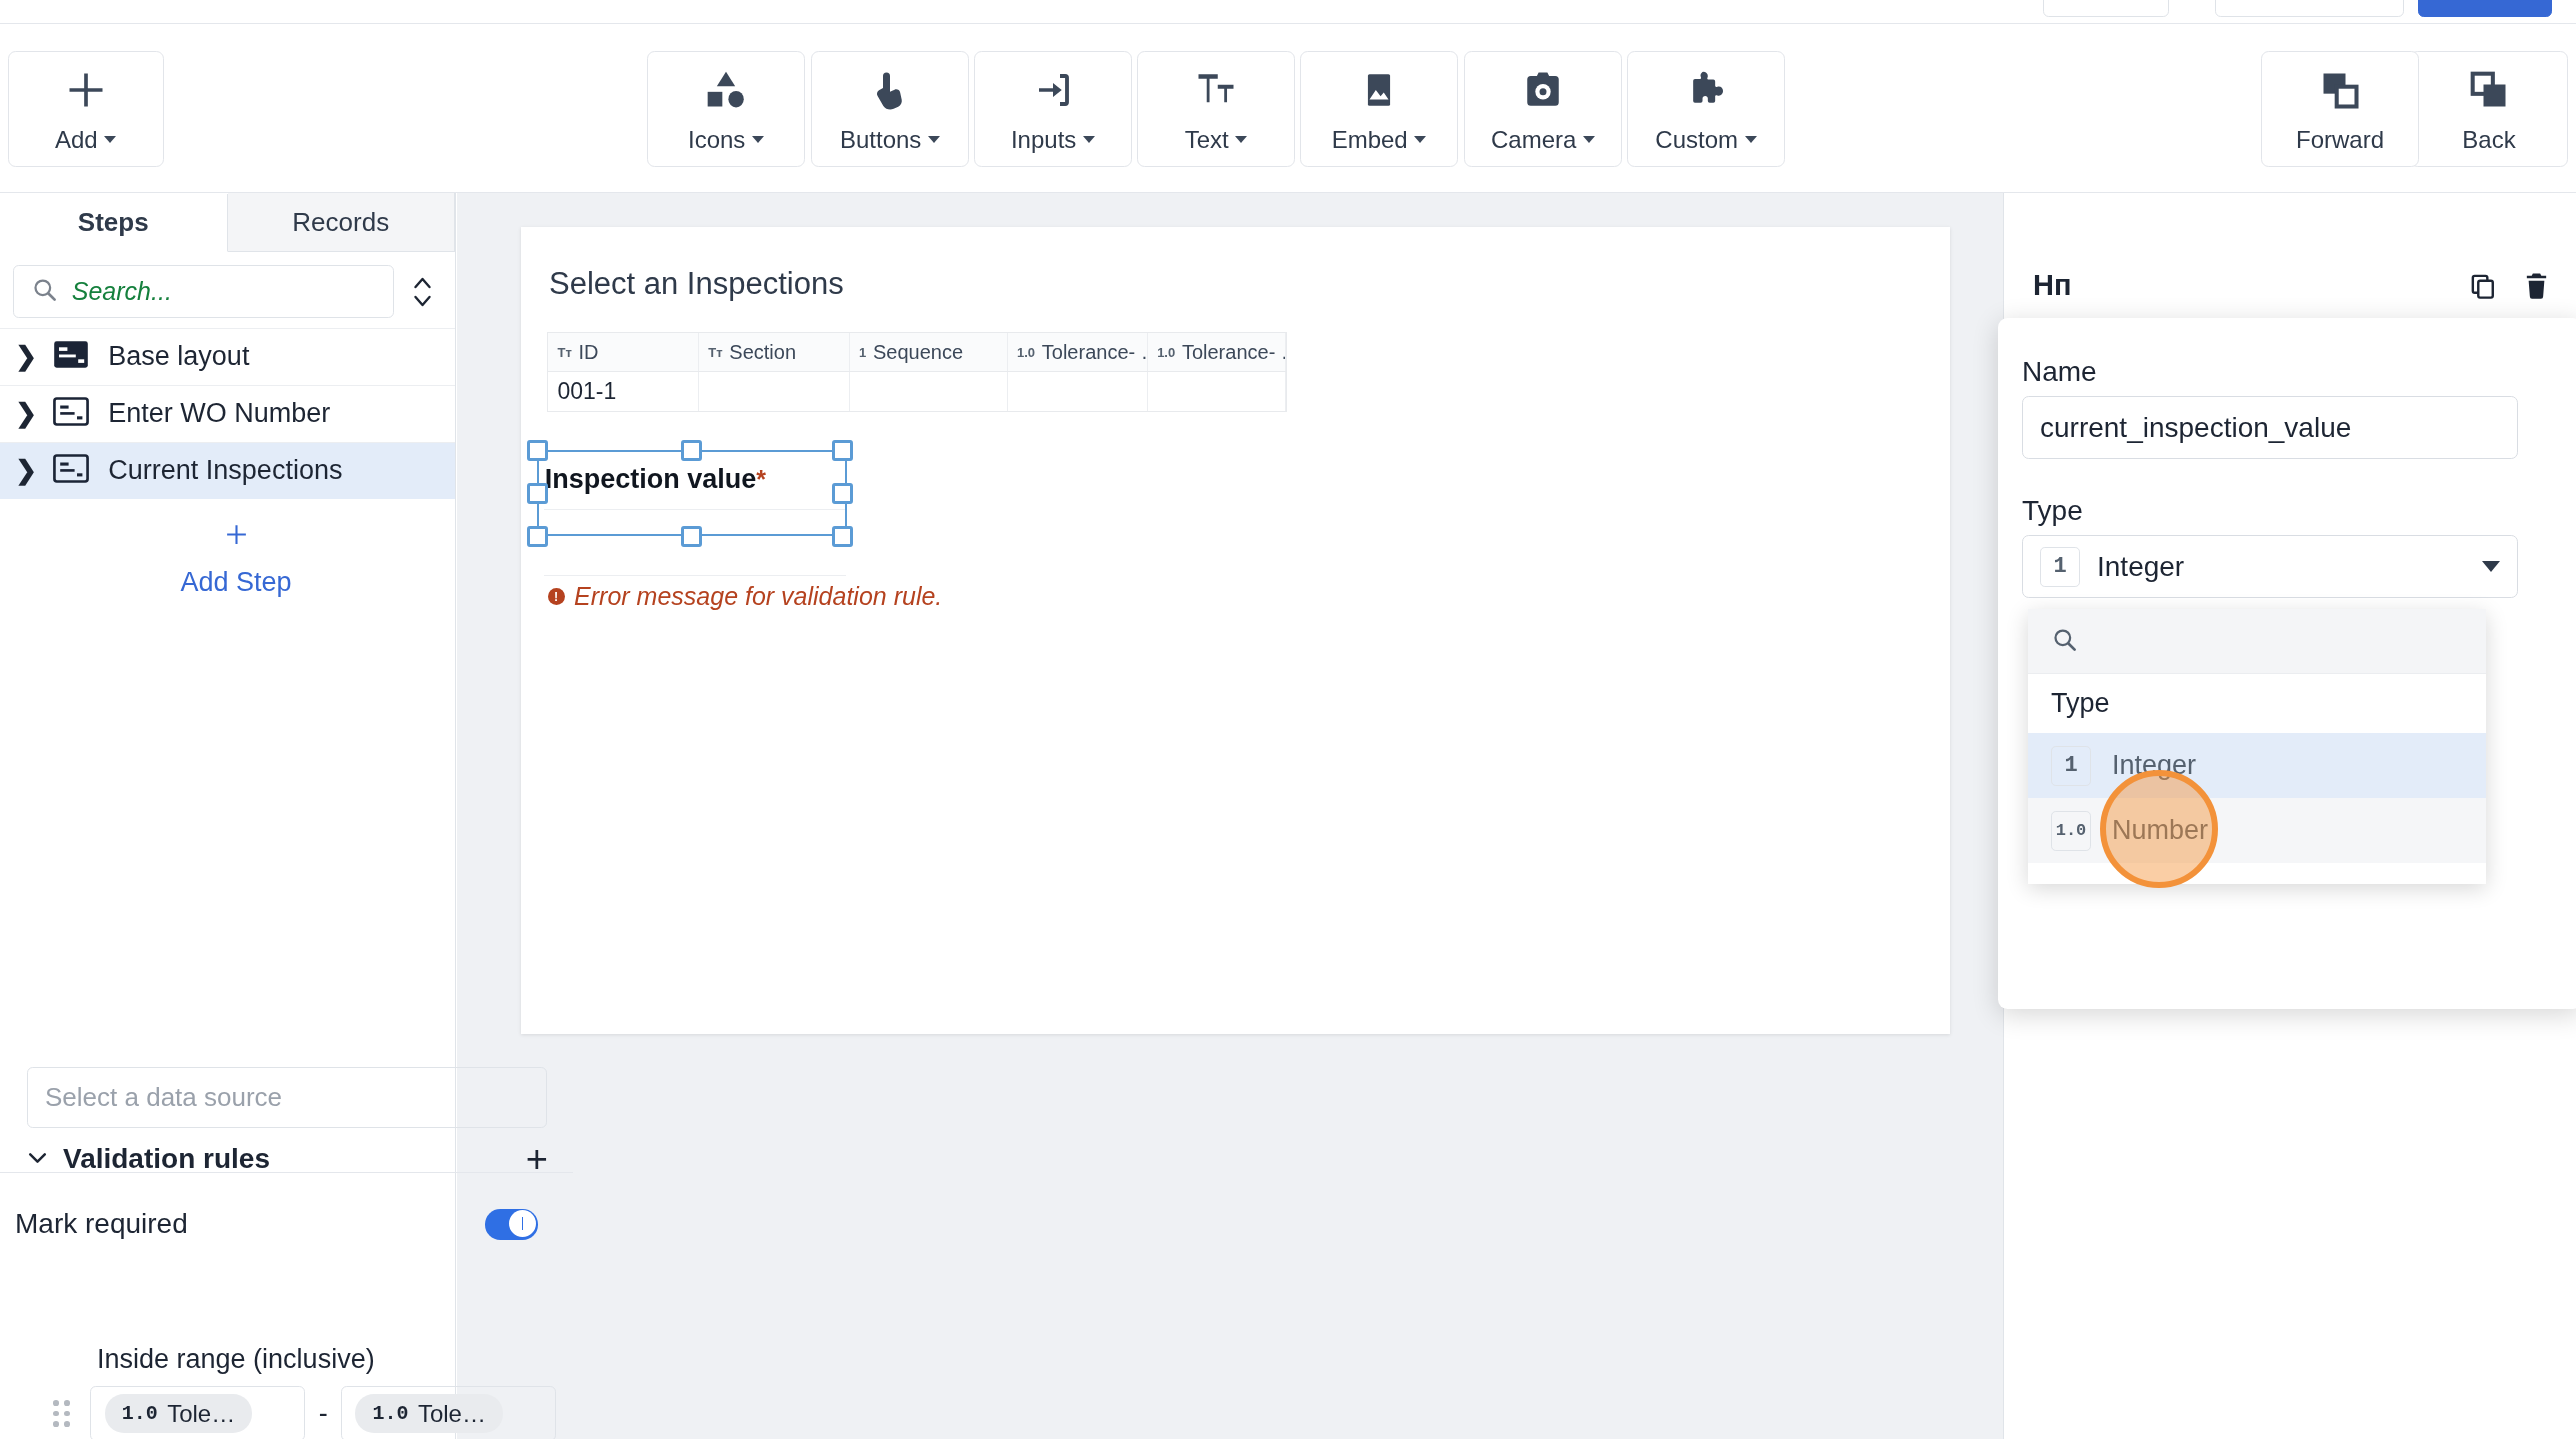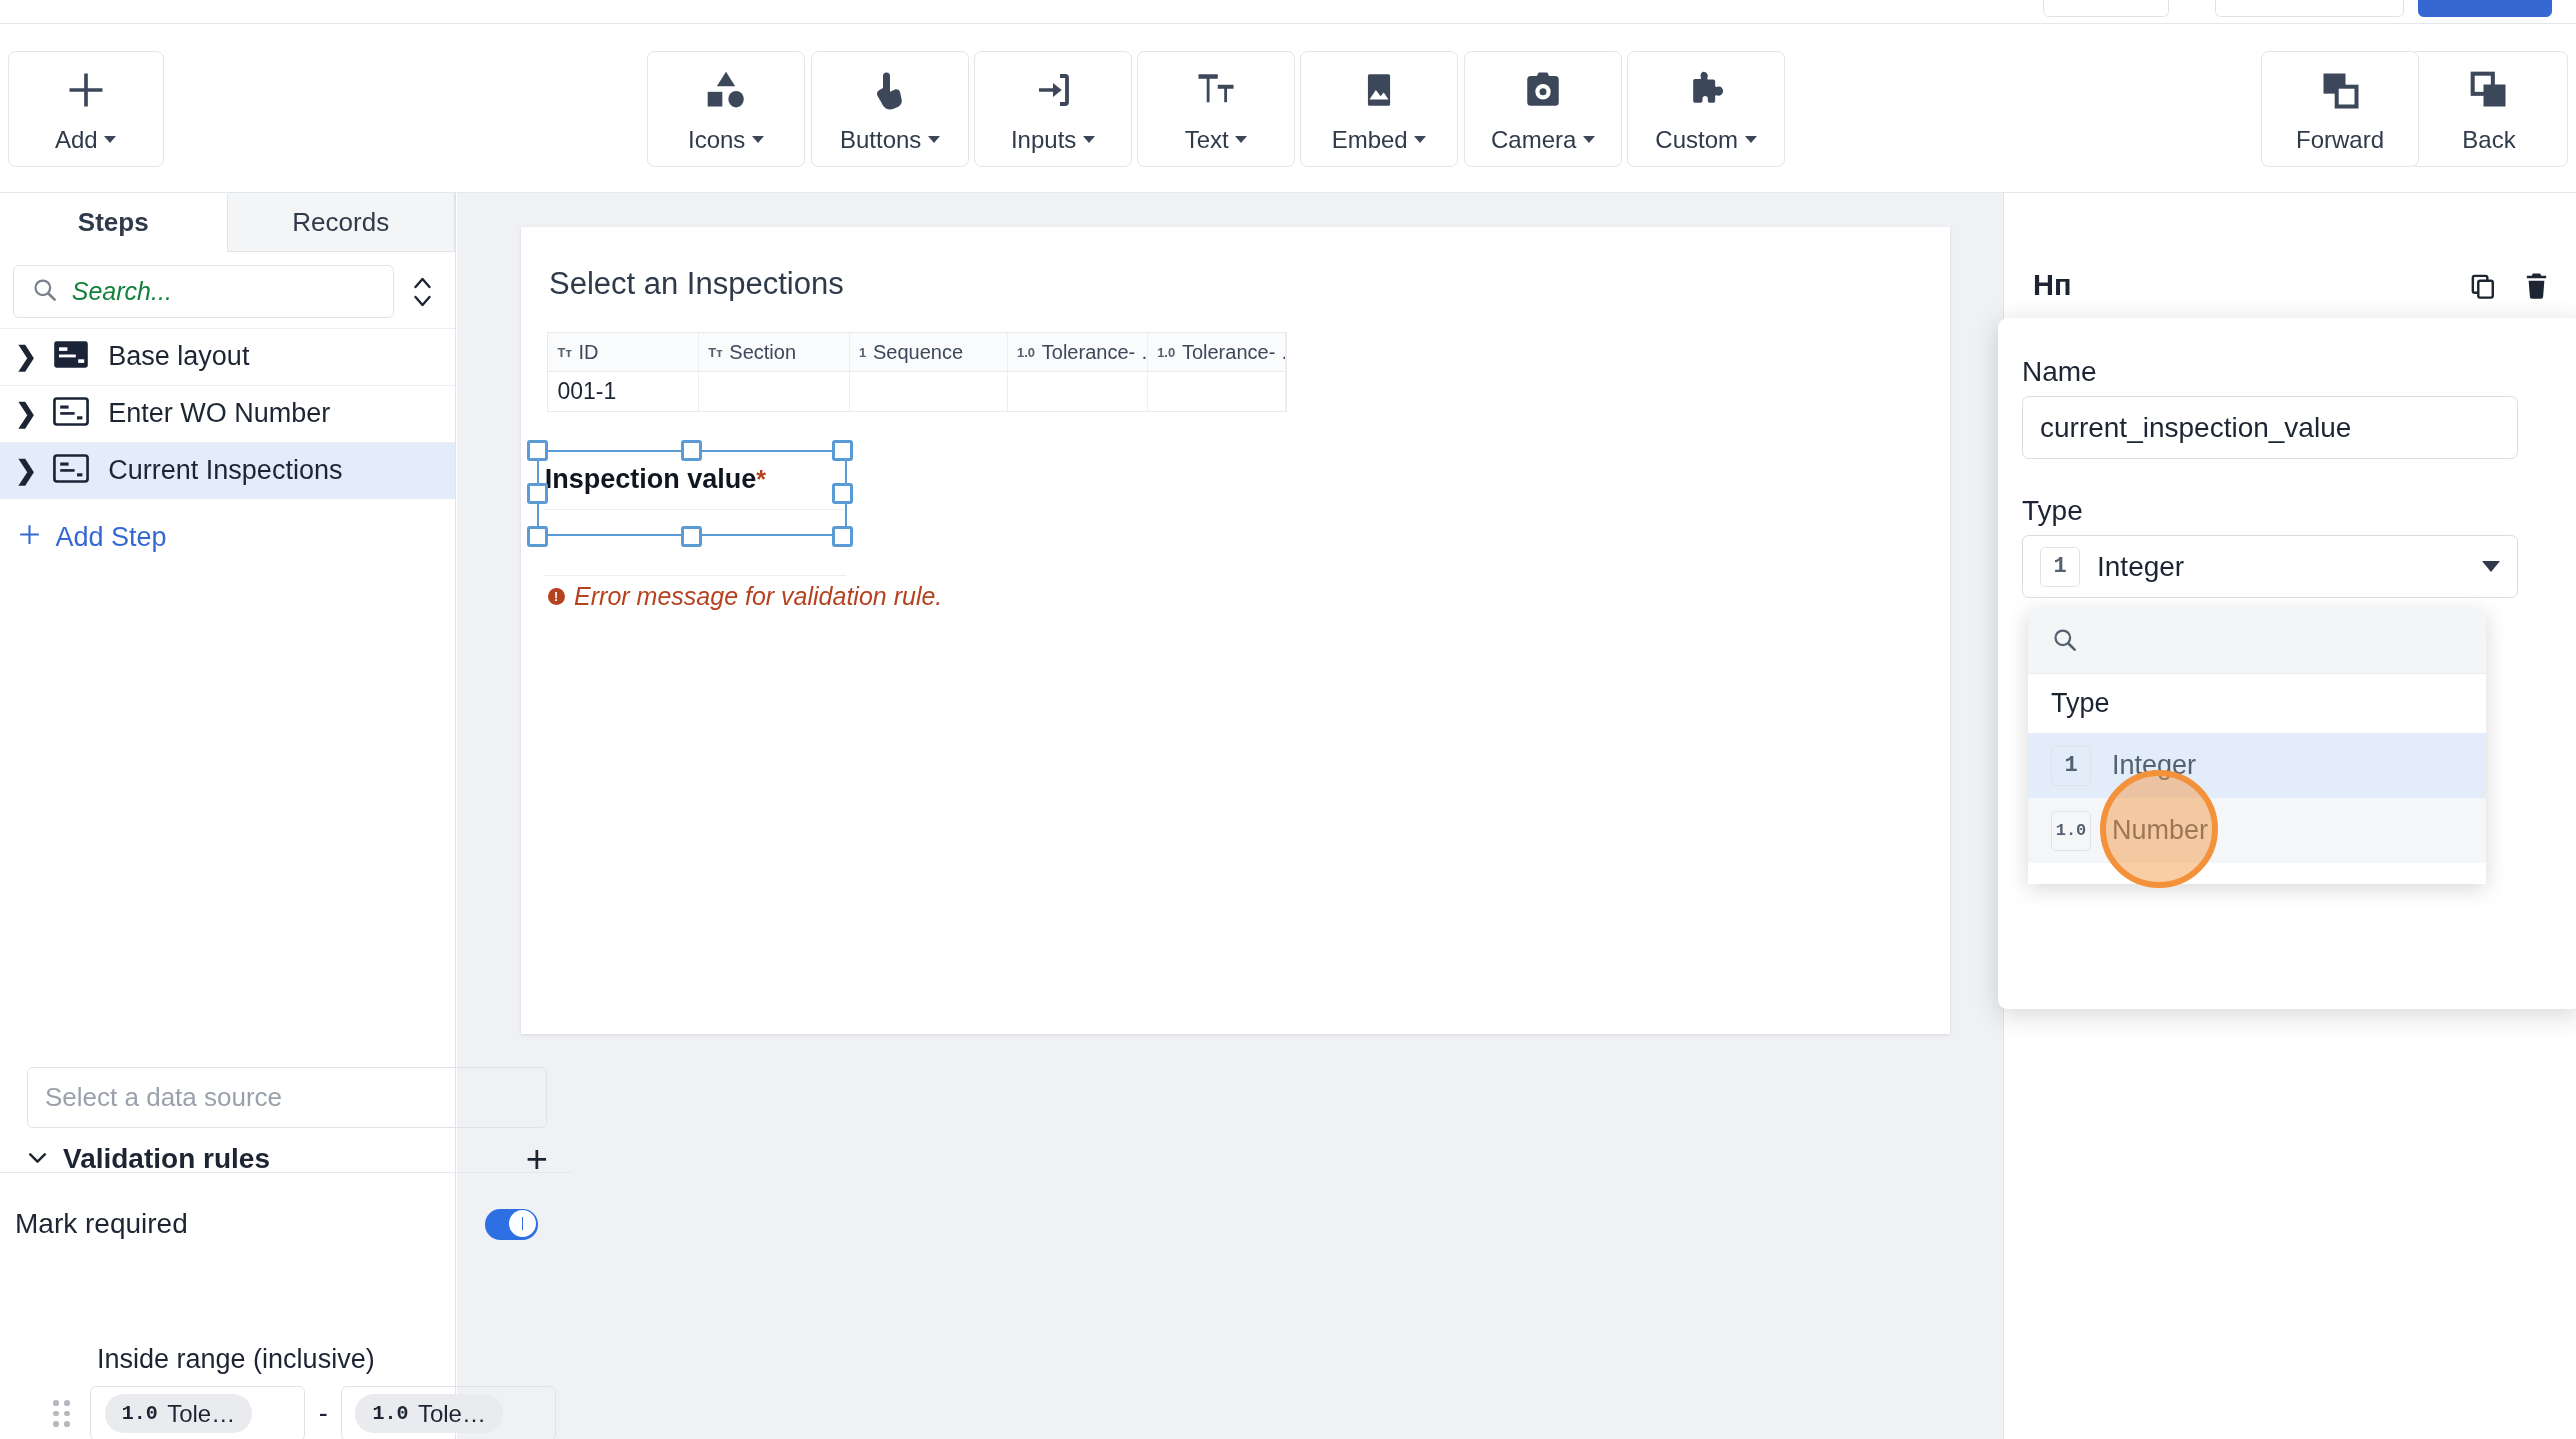--- a/index.html
+++ b/index.html
@@ -40,21 +40,21 @@
   .sb-tab { flex: 1; display: flex; align-items: center; justify-content: center; font-size: 26px; color: #2f3a4a; background: #f4f5f7; border-right: 1px solid #e0e4e9; cursor: pointer; }
   .sb-tab.active { background: #fff; border-bottom: 1.9px solid #fff; font-weight: 600; position: relative; top: 1px; }
   .sb-search-row { display: flex; align-items: center; padding: 13.4px 13.4px 9.5px 13.4px; gap: 9.5px; }
   .sb-search { flex: 1; height: 53px; border: 1px solid #dfe3e8; border-radius: 5.7px; display: flex; align-items: center; gap: 13.4px; padding: 0 17px; }
   .sb-search .ph { font-size: 25px; color: #15803d; font-style: italic; }
   .sort-btn { width: 38px; display: flex; flex-direction: column; align-items: center; gap: 7.6px; cursor: pointer; color: #2f3a4a; }
   .step-row { display: flex; align-items: center; gap: 19px; height: 57px; padding: 0 0 0 15.3px; border-top: 1px solid #eceef1; cursor: pointer; }
   .step-row.sel { background: #e3ecf9; }
   .step-row .chev { font-size: 26px; color: #1d2533; font-weight: 700; width: 19px; }
   .step-row .nm { font-size: 27px; color: #1d2533; }
-  .add-step { display: flex; align-items: center; gap: 13.4px; padding: 23px 0 0 17px; font-size: 27px; color: #3668d4; cursor: pointer; }
+  .add-step { display: flex; align-items: center; gap: 13.4px; padding: 23px 0 0 17px; font-size: 27px; color: #3668d4; cursor: pointer; flex-direction: column; }
 
   
   .canvas { position: absolute; left: 457px; top: 193px; right: 0; bottom: 0; background: #eff1f4; }
   .card { position: absolute; left: 64px; top: 34px; width: 1429px; height: 807px; background: #fff; box-shadow: 0 1px 3.8px rgba(0,0,0,.10); }
   .card-title { position: absolute; left: 28px; top: 39px; font-size: 31px; color: #2f3a4a; text-align: center; }
   .tbl { position: absolute; left: 26px; top: 105px; width: 740px; border: 1px solid #e8eaed; background:#fff; }
   .tbl .hdr { display: flex; background: #fafbfc; border-bottom: 1px solid #e8eaed; }
   .tbl .hdr .c { padding: 7.6px 9.5px; font-size: 20px; color: #3c4859; border-right: 1px solid #eceef1; display: flex; align-items: center; gap: 6.7px; white-space: nowrap; overflow: hidden; }
   .tbl .hdr .c .ti { font-size: 13px; color: #55616f; font-weight: 700; }
   .tbl .row { display: flex; }

